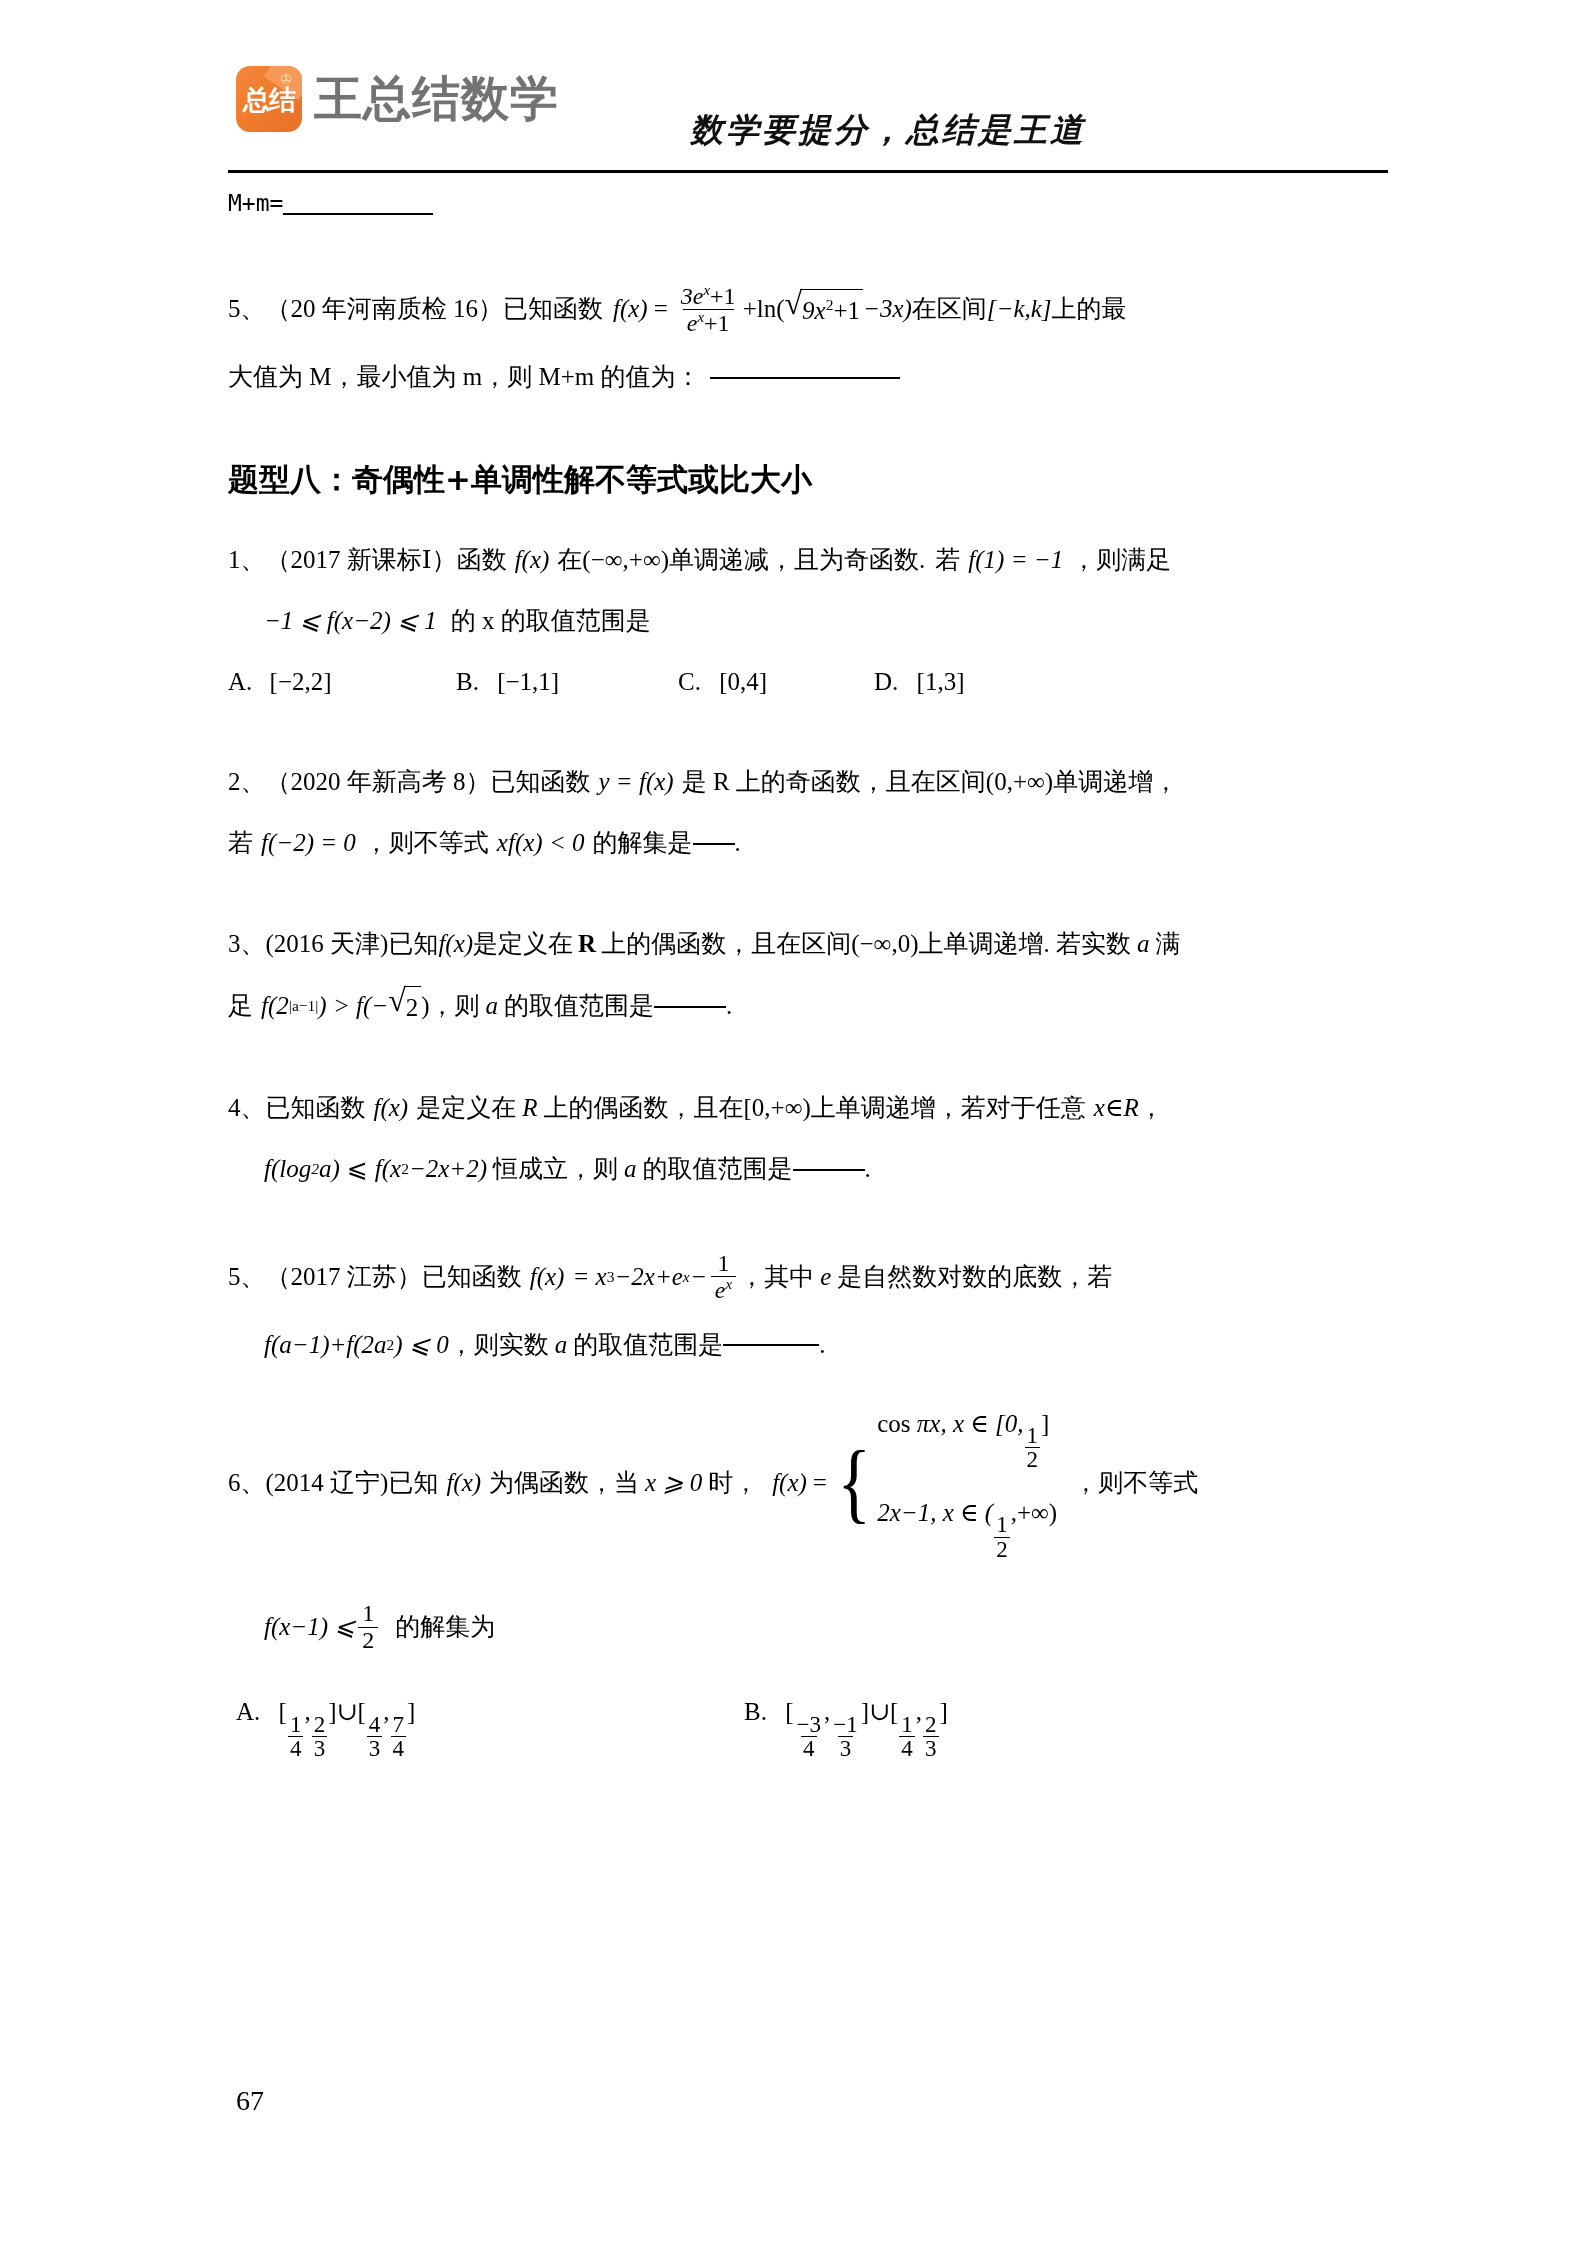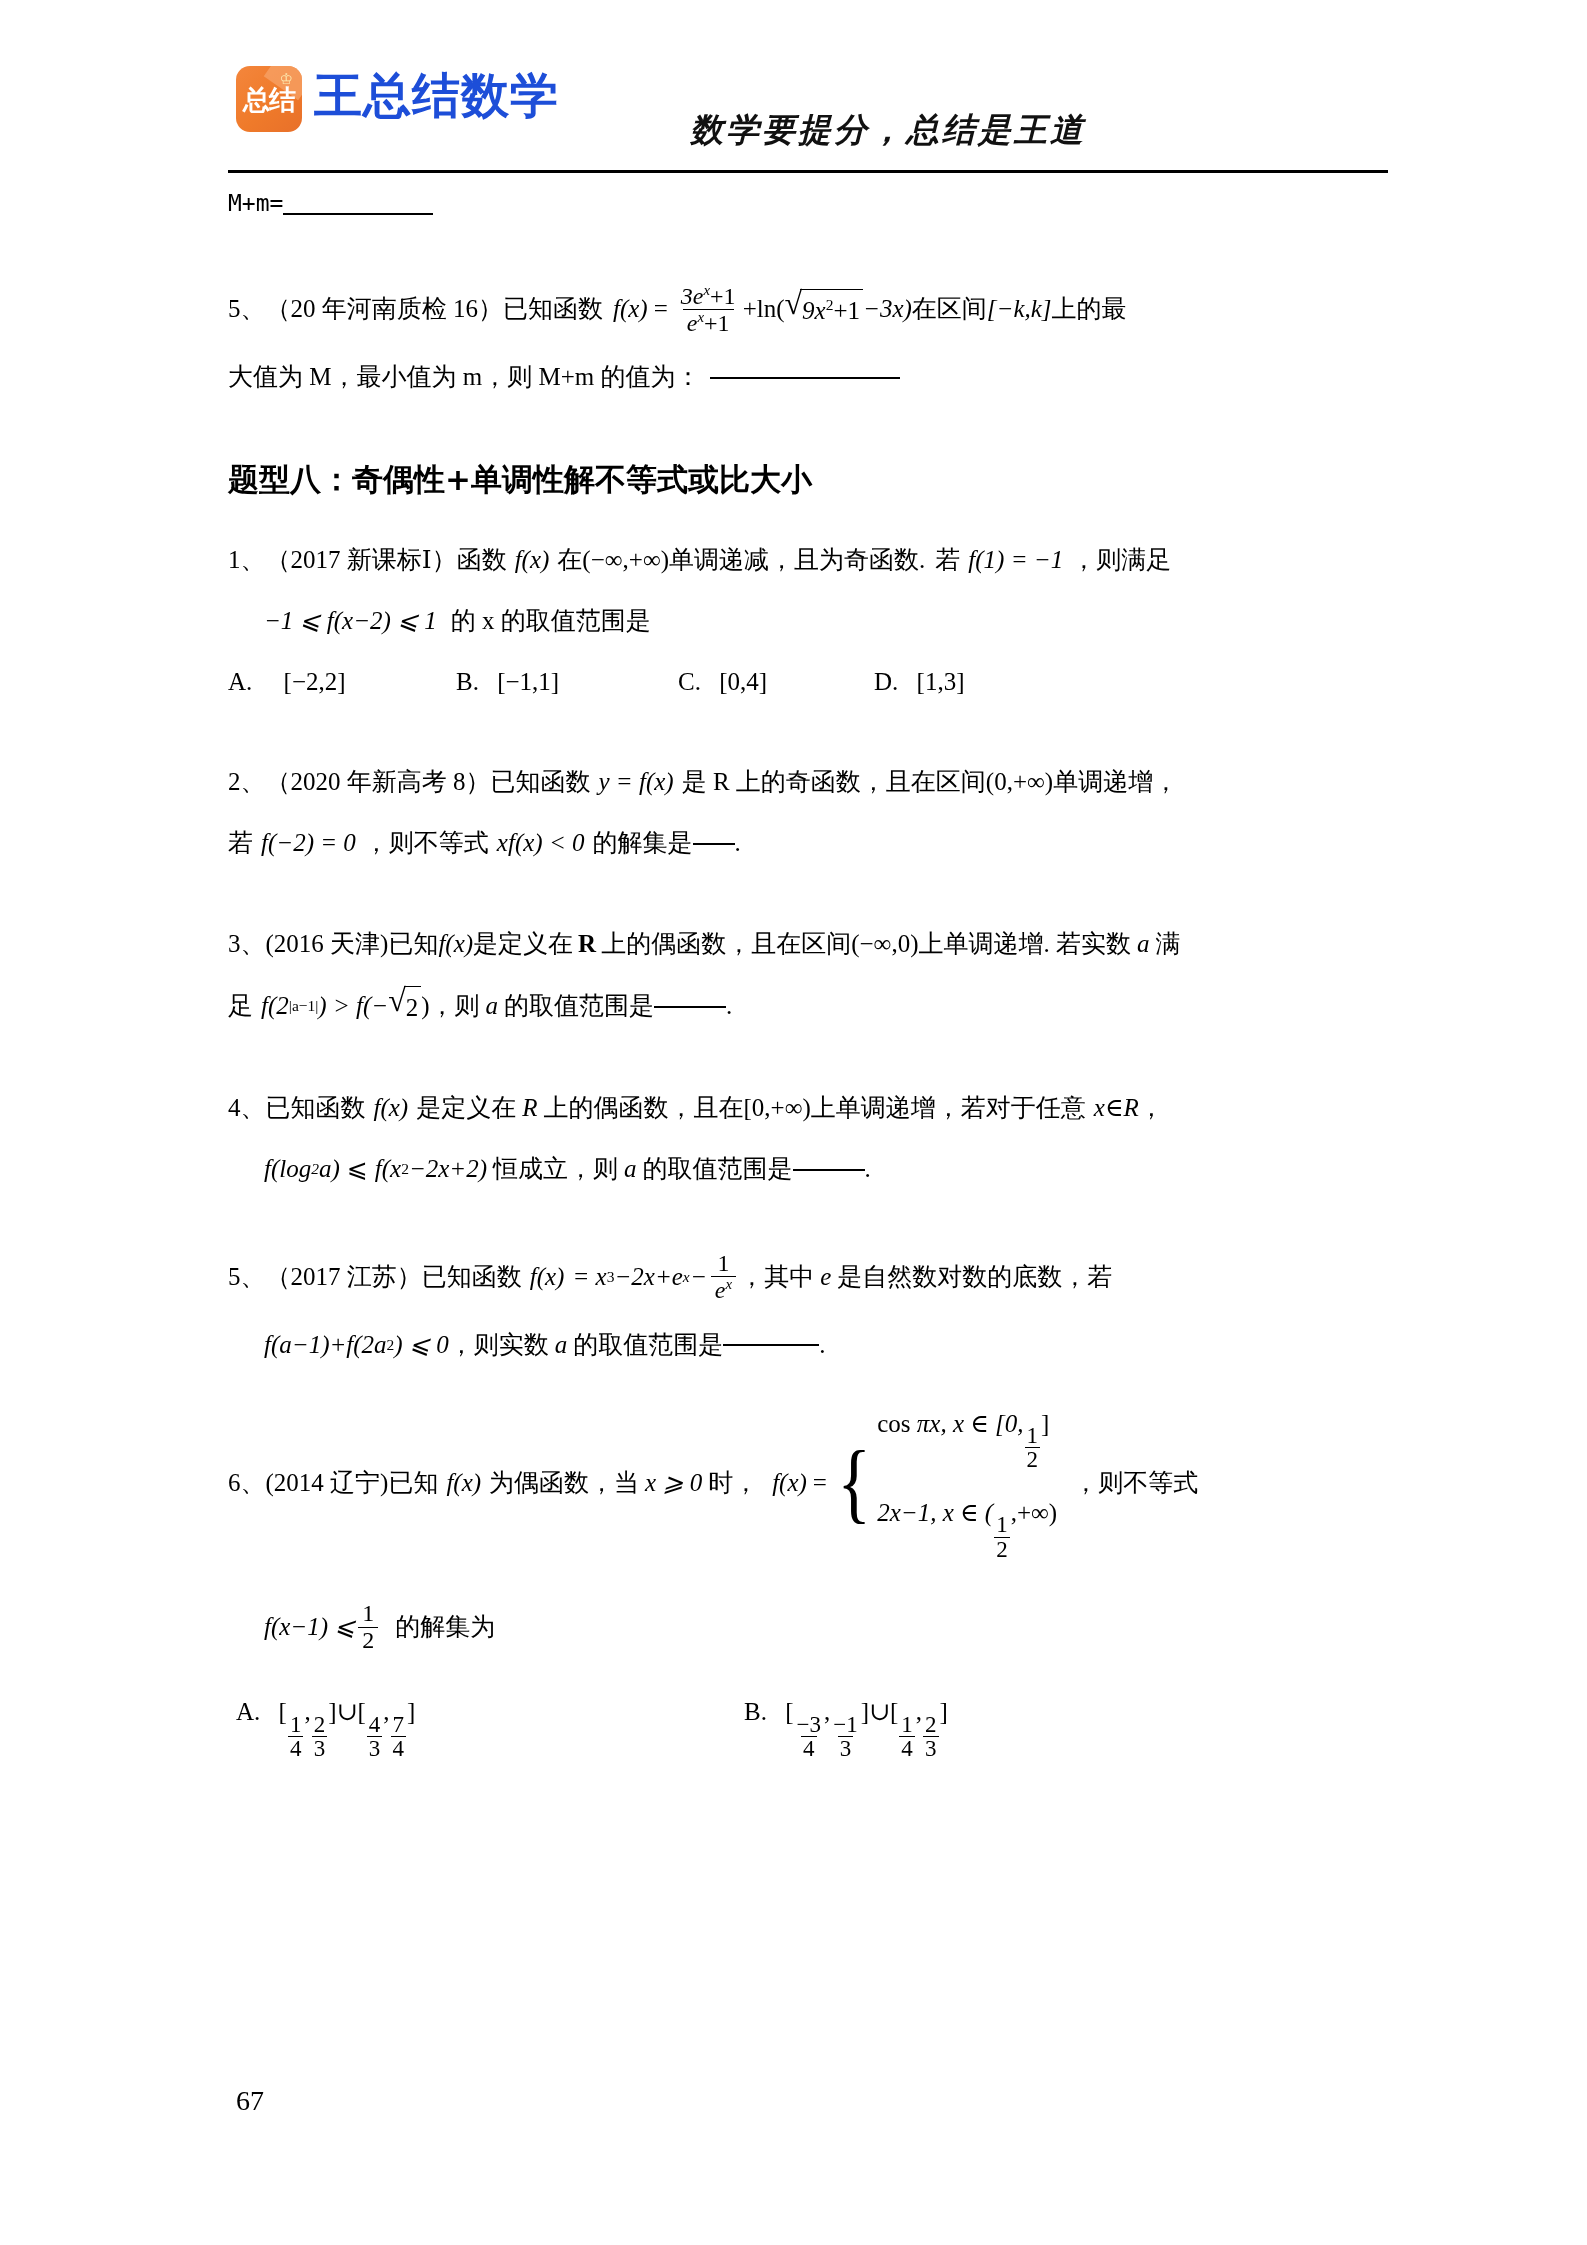--- a/index.html
+++ b/index.html
@@ -74,24 +74,24 @@
     position: relative;
     font-family: "DejaVu Sans", sans-serif;
     font-weight: bold;
     font-size: 27px;
     color: #ffffff;
     letter-spacing: -1px;
     line-height: 1;
     z-index: 2;
   }
   .logo-word {
-    font-family: Liberation Mono, monospace;
+    font-family: Liberation Sans, sans-serif;
     font-weight: bold;
     font-size: 48px;
-    color: #1d4ed8;
+    color: #737373;
     letter-spacing: 1px;
     line-height: 1;
   }
   .tagline {
     position: absolute;
     left: 462px;
     top: 48px;
     font-family: "DejaVu Serif", serif;
     font-style: italic;
     font-weight: bold;
@@ -345,21 +345,21 @@
       </div>
       <div class="sp-sm"></div>
       <div class="prow indent">
         <span class="m">−1 ⩽ f(x−2) ⩽ 1</span>
         <span style="margin-left:14px;">的 x 的取值范围是</span>
       </div>
       <div class="sp-sm"></div>
       <div class="choices">
         <div class="choice-a">
           <span>A.</span>
-          <span class="mr" style="margin-left:25px;">[−2,2]</span>
+          <span class="mr" style="margin-left:11px;">[−2,2]</span>
         </div>
         <div class="choice-b">
           <span>B.</span>
           <span class="mr" style="margin-left:12px;">[−1,1]</span>
         </div>
         <div class="choice-c">
           <span>C.</span>
           <span class="mr" style="margin-left:12px;">[0,4]</span>
         </div>
         <div>

